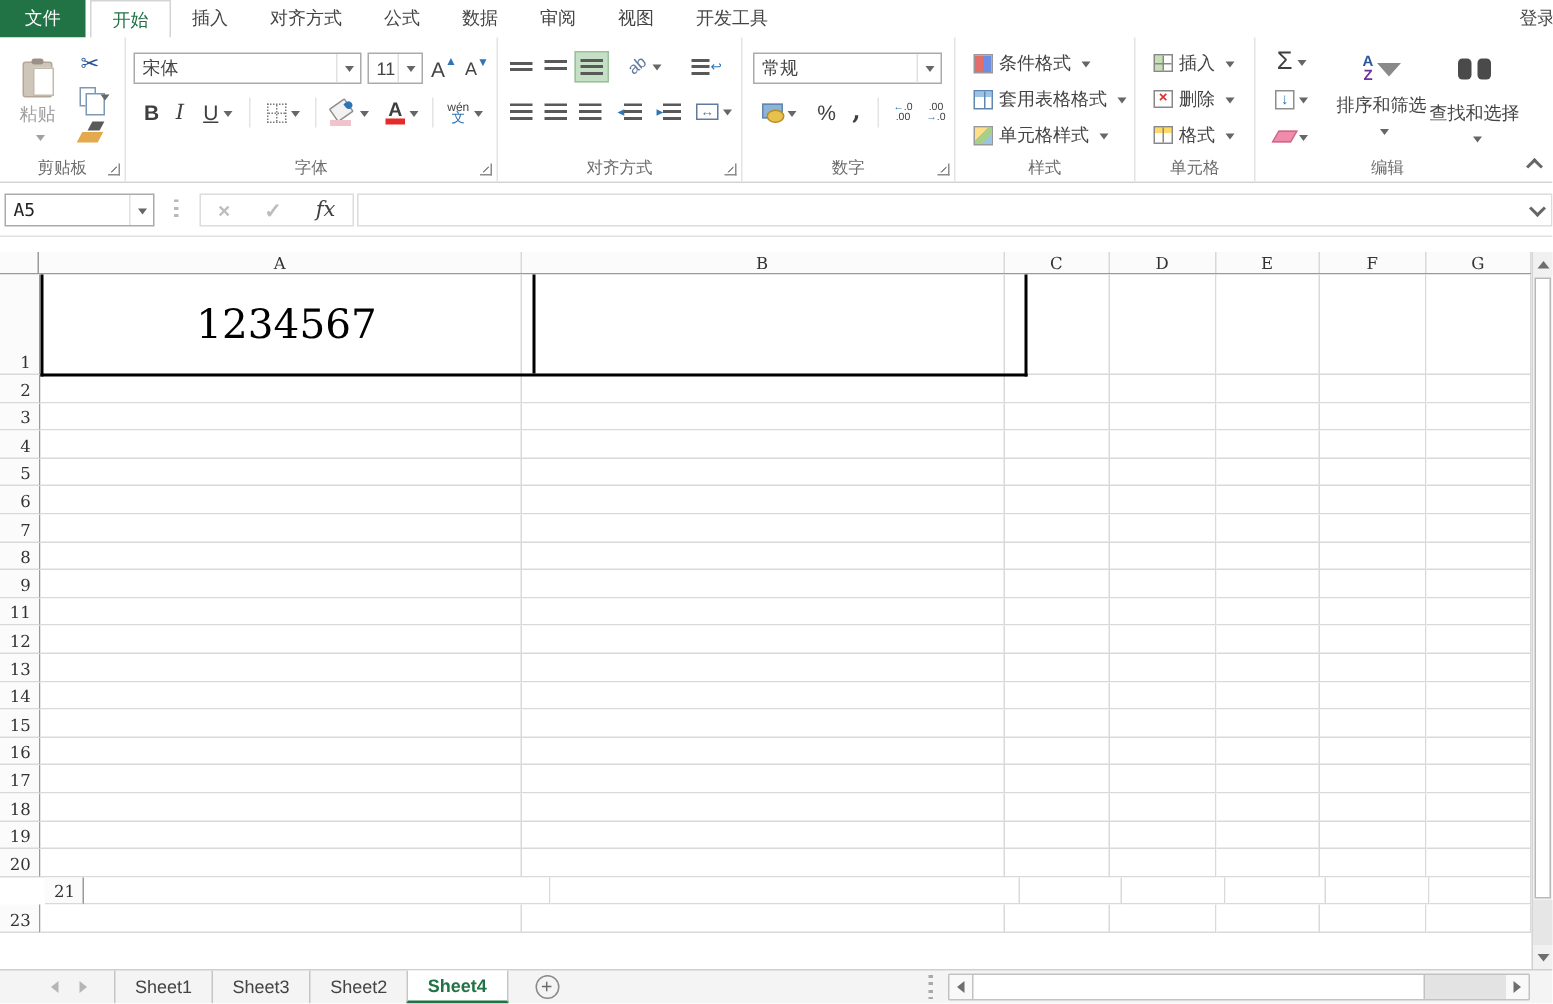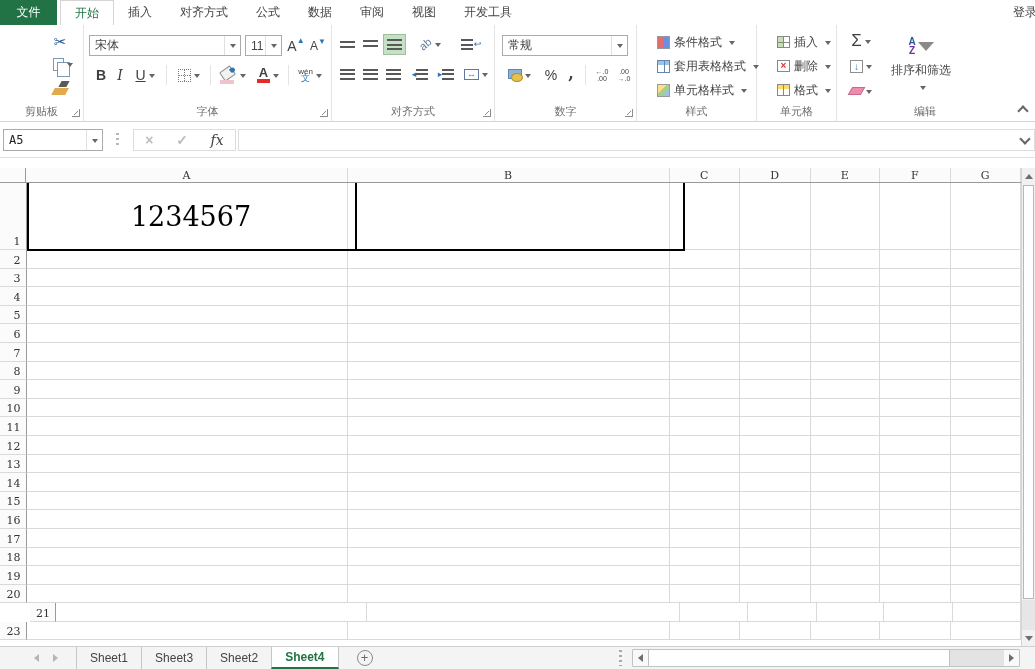--- a/index.html
+++ b/index.html
@@ -76,21 +76,21 @@
   
   .coins { width:14px; height:12px; position:relative; }
   .coins:before { content:""; position:absolute; left:0; top:0; width:12px; height:8px; background:#8db3d6; border:1px solid #5f87b0; }
   .coins:after { content:""; position:absolute; left:3px; top:4px; width:10px; height:7px; background:#e8c04f; border:1px solid #b78f1f; border-radius:50%; }
   .pct { font-size:14px; color:#3f3f3f; }
   .cma { font-size:16px; font-weight:bold; font-family:"DejaVu Serif", serif; color:#3f3f3f; }
   .dec2 { font-size:7px; line-height:7px; color:#3f3f3f; text-align:center; white-space:pre; }
   .dec2 .blue { color:#2e75b6; }
 
   
-  .srow { position:absolute; left:20px; height:18px; display:flex; align-items:center; gap:4px; font-size:12px; white-space:nowrap; }
+  .srow { position:absolute; left:12px; height:18px; display:flex; align-items:center; gap:4px; font-size:12px; white-space:nowrap; }
   .cf-ico { width:13px; height:13px; background:linear-gradient(90deg,#e36c6c 0 50%,#6c8ee3 50% 100%); border:1px solid #999; }
   .tbl-ico { width:13px; height:13px; border:1px solid #5f87b0;
              background:linear-gradient(to bottom,#9cc3e5 0 4px,#fff 4px); position:relative; }
   .tbl-ico:before { content:""; position:absolute; left:6px; top:0; bottom:0; border-left:1px solid #5f87b0; }
   .cs-ico { width:13px; height:13px; border:1px solid #999;
             background:linear-gradient(135deg,#ffe08a 0 40%,#a8d08d 40% 70%,#9cc3e5 70%); }
   .ins-ico { width:13px; height:12px; border:1px solid #888; position:relative;
              background:linear-gradient(to right,#c6e0b4 0 50%,#fff 50%); }
   .ins-ico:before { content:""; position:absolute; left:5px; top:0; bottom:0; border-left:1px solid #888; }
   .ins-ico:after { content:""; position:absolute; left:0; right:0; top:5px; border-top:1px solid #888; }
@@ -205,20 +205,25 @@
       <div class="mtab">审阅</div>
       <div class="mtab">视图</div>
       <div class="mtab">开发工具</div>
     </div>
     <div class="signin">登录</div>
   </div>
 
   <div id="ribbon">
 
     <div class="rgroup" style="left:0;width:84px;">
+      <div class="rbtn" style="left:6px;top:6px;width:38px;height:74px;flex-direction:column;gap:3px;">
+        <span class="clip-ico"></span>
+        <span class="paste-label">粘贴</span>
+        <span class="dd" style="border-top-color:#a0a0a0;"></span>
+      </div>
       <div class="rbtn" style="left:48px;top:8px;width:24px;height:18px;">
         <span class="scissors">✂</span>
       </div>
       <div class="rbtn" style="left:46px;top:30px;width:34px;height:18px;">
         <span class="copy-ico"></span>
           <span class="dd"></span>
       </div>
       <div class="rbtn" style="left:48px;top:54px;width:24px;height:18px;">
         <span class="brush-ico"></span>
       </div>
@@ -402,20 +407,27 @@
           <span class="eraser"></span>
           <span class="dd"></span>
         </div>
 
       <div class="bigbtn" style="left:52px;top:6px;width:64px;height:84px;">
         <span style="display:flex;align-items:center;height:30px;">
           <span class="az"><span class="a">A</span><br><span class="z">Z</span></span>
           <span class="funnel"></span>
         </span>
         <span style="margin-top:1px;white-space:nowrap;">排序和筛选</span>
+        <span class="dd" style="margin-top:5px;"></span>
+      </div>
+      <div class="bigbtn" style="left:118px;top:6px;width:56px;height:84px;">
+        <span style="display:flex;align-items:center;height:30px;">
+            <span class="binoc"></span>
+          </span>
+        <span style="margin-top:6px;white-space:nowrap;">查找和选择</span>
         <span class="dd" style="margin-top:5px;"></span>
       </div>
       <div class="glabel">编辑</div>
     </div>
     <div class="chev-up" style="left:1019px;top:82px;"></div>
   </div>
 
   <div id="fbar">
     <div class="combo" id="namebox">
       <span class="ctxt">A5</span>
@@ -520,30 +532,20 @@
           <div class="gcell" style="width: 328px;"></div>
           <div class="gcell" style="width: 329px;"></div>
           <div class="gcell" style="width: 72px;"></div>
           <div class="gcell" style="width: 72px;"></div>
           <div class="gcell" style="width: 71px;"></div>
           <div class="gcell" style="width: 72px;"></div>
           <div class="gcell" style="width: 72px;"></div>
         </div>
         <div class="grow" style="height: 18.6px;">
           <div class="rhead">9</div>
-          <div class="gcell" style="width: 328px;"></div>
-          <div class="gcell" style="width: 329px;"></div>
-          <div class="gcell" style="width: 72px;"></div>
-          <div class="gcell" style="width: 72px;"></div>
-          <div class="gcell" style="width: 71px;"></div>
-          <div class="gcell" style="width: 72px;"></div>
-          <div class="gcell" style="width: 72px;"></div>
-        </div>
-        <div class="grow" style="height: 18.6px;">
-          <div class="rhead">10</div>
           <div class="gcell" style="width: 328px;"></div>
           <div class="gcell" style="width: 329px;"></div>
           <div class="gcell" style="width: 72px;"></div>
           <div class="gcell" style="width: 72px;"></div>
           <div class="gcell" style="width: 71px;"></div>
           <div class="gcell" style="width: 72px;"></div>
           <div class="gcell" style="width: 72px;"></div>
         </div>
         <div class="grow" style="height: 18.6px;">
           <div class="rhead">11</div>

